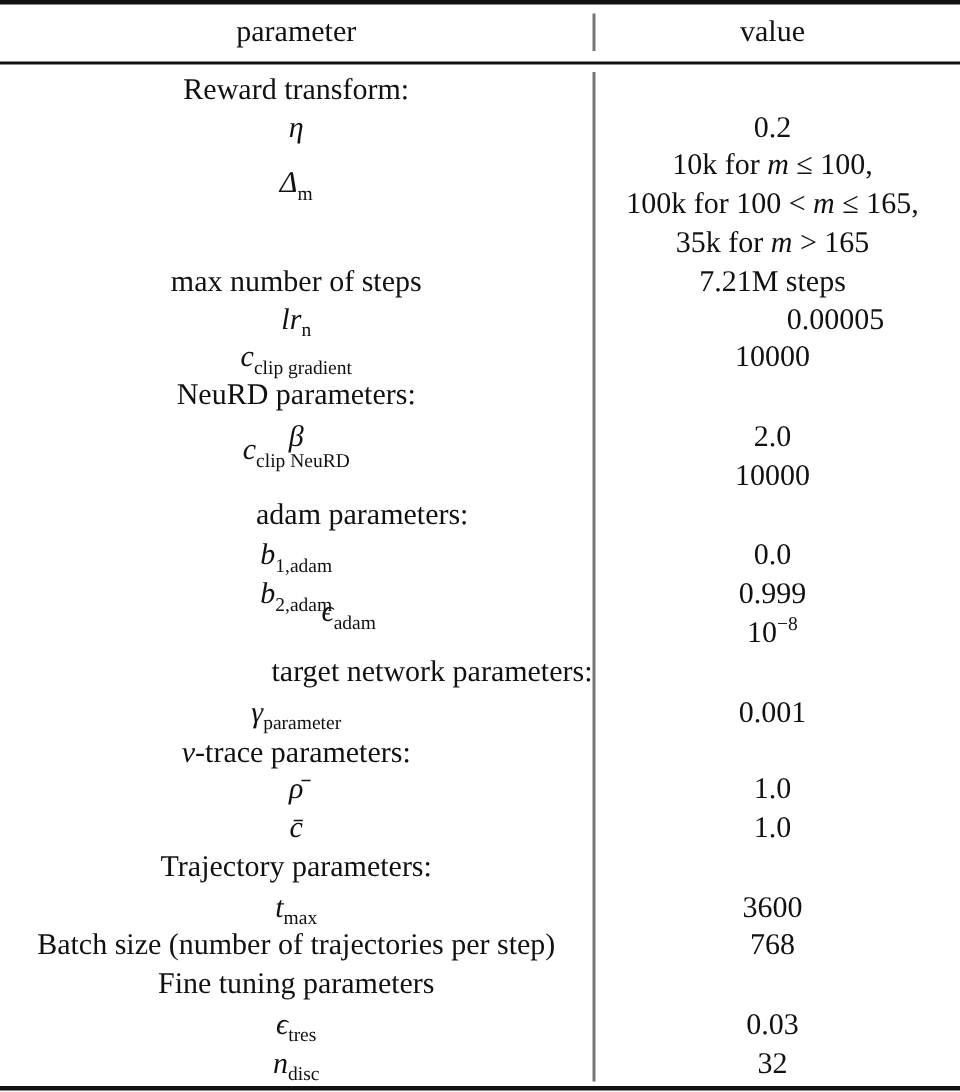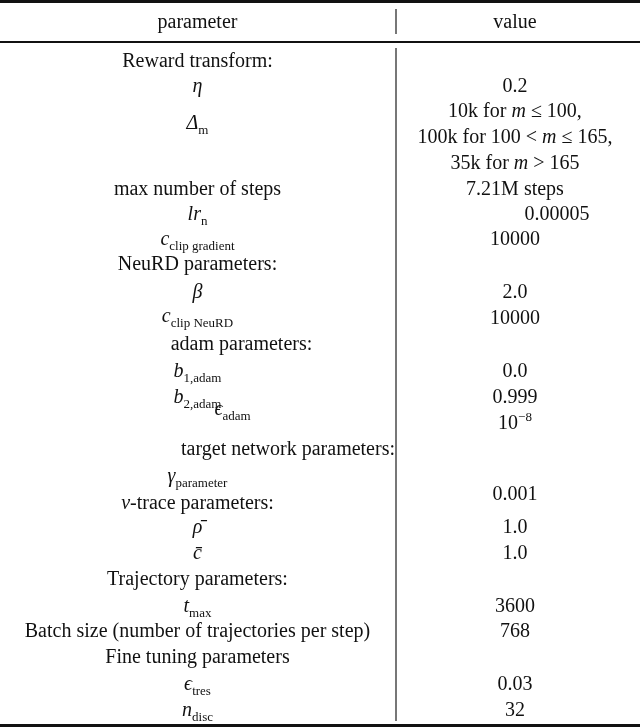--- a/index.html
+++ b/index.html
@@ -44,34 +44,34 @@
     <div class="cell p" style="top: 176px;">max number of steps</div>
     <div class="cell v" style="top: 176px;">7.21M steps</div>
     <div class="cell p" style="top: 201px;"><i class="m">lr</i><sub>n</sub></div>
     <div class="cell v" style="top: 201px; padding-left: 42px;">0.00005</div>
     <div class="cell p" style="top: 226px;"><i class="m">c</i><sub>clip gradient</sub></div>
     <div class="cell v" style="top: 226px;">10000</div>
     <div class="cell p" style="top: 251px;">NeuRD parameters:</div>
     <div class="cell v" style="top: 251px;"></div>
     <div class="cell p" style="top: 279px;"><i class="m">β</i></div>
     <div class="cell v" style="top: 279px;">2.0</div>
-    <div class="cell p" style="top: 303px;"><i class="m">c</i><sub>clip NeuRD</sub></div>
+    <div class="cell p" style="top: 288px;"><i class="m">c</i><sub>clip NeuRD</sub></div>
     <div class="cell v" style="top: 305px;">10000</div>
     <div class="cell p" style="top: 331px; padding-left: 44px;">adam parameters:</div>
     <div class="cell v" style="top: 331px;"></div>
     <div class="cell p" style="top: 358px;"><i class="m">b</i><sub>1,adam</sub></div>
     <div class="cell v" style="top: 358px;">0.0</div>
     <div class="cell p" style="top: 384px;"><i class="m">b</i><sub>2,adam</sub></div>
     <div class="cell v" style="top: 384px;">0.999</div>
     <div class="cell p" style="top: 396px; padding-left: 35px;"><i class="m">ϵ</i><sub>adam</sub></div>
     <div class="cell v" style="top: 410px;">10<sup>−8</sup></div>
     <div class="cell p" style="top: 436px; text-align: right;">target network parameters:</div>
     <div class="cell v" style="top: 436px;"></div>
     <div class="cell p" style="top: 463px;"><i class="m">γ</i><sub>parameter</sub></div>
-    <div class="cell v" style="top: 463px; margin-top: 18px;">0.001</div>
+    <div class="cell v" style="top: 463px;">0.001</div>
     <div class="cell p" style="top: 490px;"><i class="m">v</i>-trace parameters:</div>
     <div class="cell v" style="top: 490px;"></div>
     <div class="cell p" style="top: 514px;"><i class="m">ρ̄</i></div>
     <div class="cell v" style="top: 514px;">1.0</div>
     <div class="cell p" style="top: 540px;"><i class="m">c̄</i></div>
     <div class="cell v" style="top: 540px;">1.0</div>
     <div class="cell p" style="top: 566px;">Trajectory parameters:</div>
     <div class="cell v" style="top: 566px;"></div>
     <div class="cell p" style="top: 593px;"><i class="m">t</i><sub>max</sub></div>
     <div class="cell v" style="top: 593px;">3600</div>

